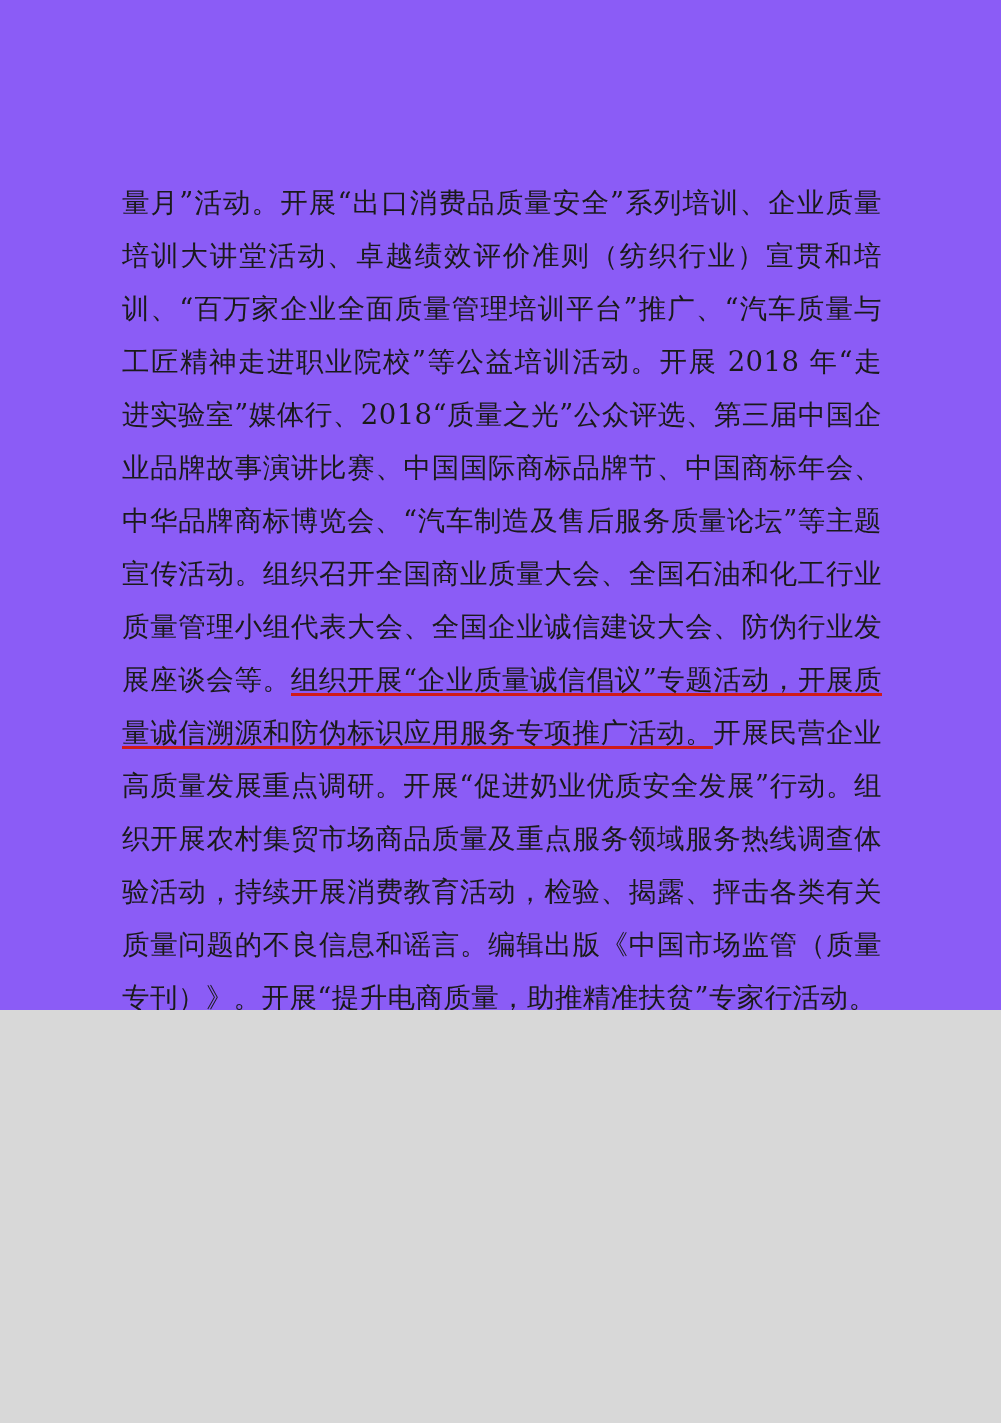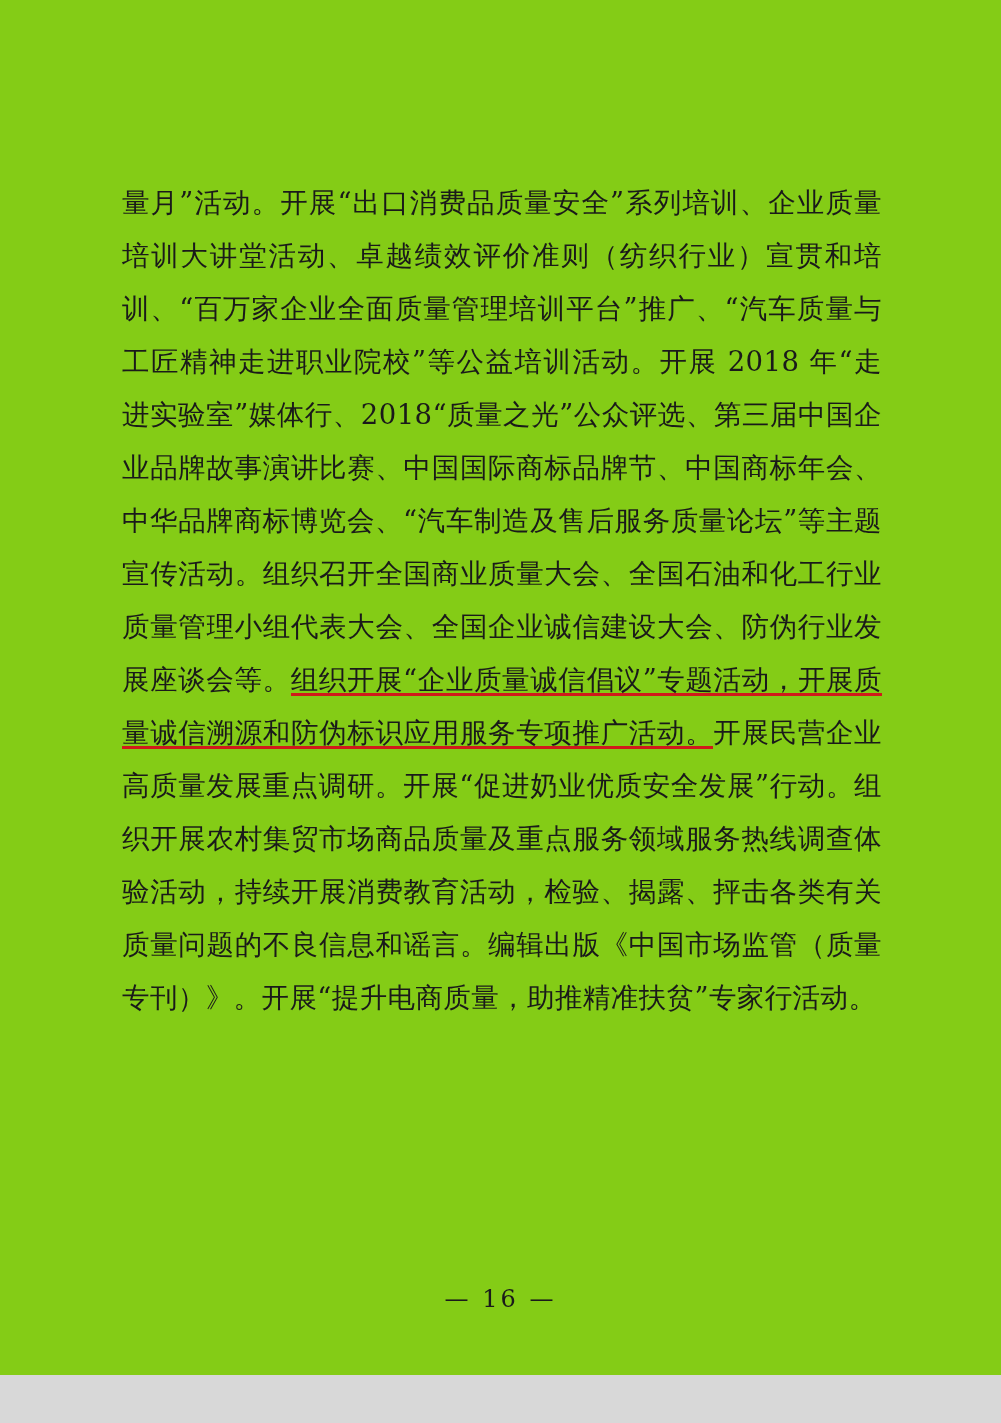--- a/index.html
+++ b/index.html
@@ -6,23 +6,23 @@
     margin: 0;
     padding: 0;
     background: #d8d8d8;
   }
   body {
     font-family: "Liberation Serif", serif;
   }
   .page {
     position: relative;
     width: 1001px;
-    height: 1375px;
+    height: 1010px;
     margin: 0 auto;
-    background: #84cc16;
+    background: #8b5cf6;
     box-sizing: border-box;
     overflow: hidden;
   }
   .content {
     position: absolute;
     left: 122px;
     top: 148px;
     width: 760px;
   }
   .para {

